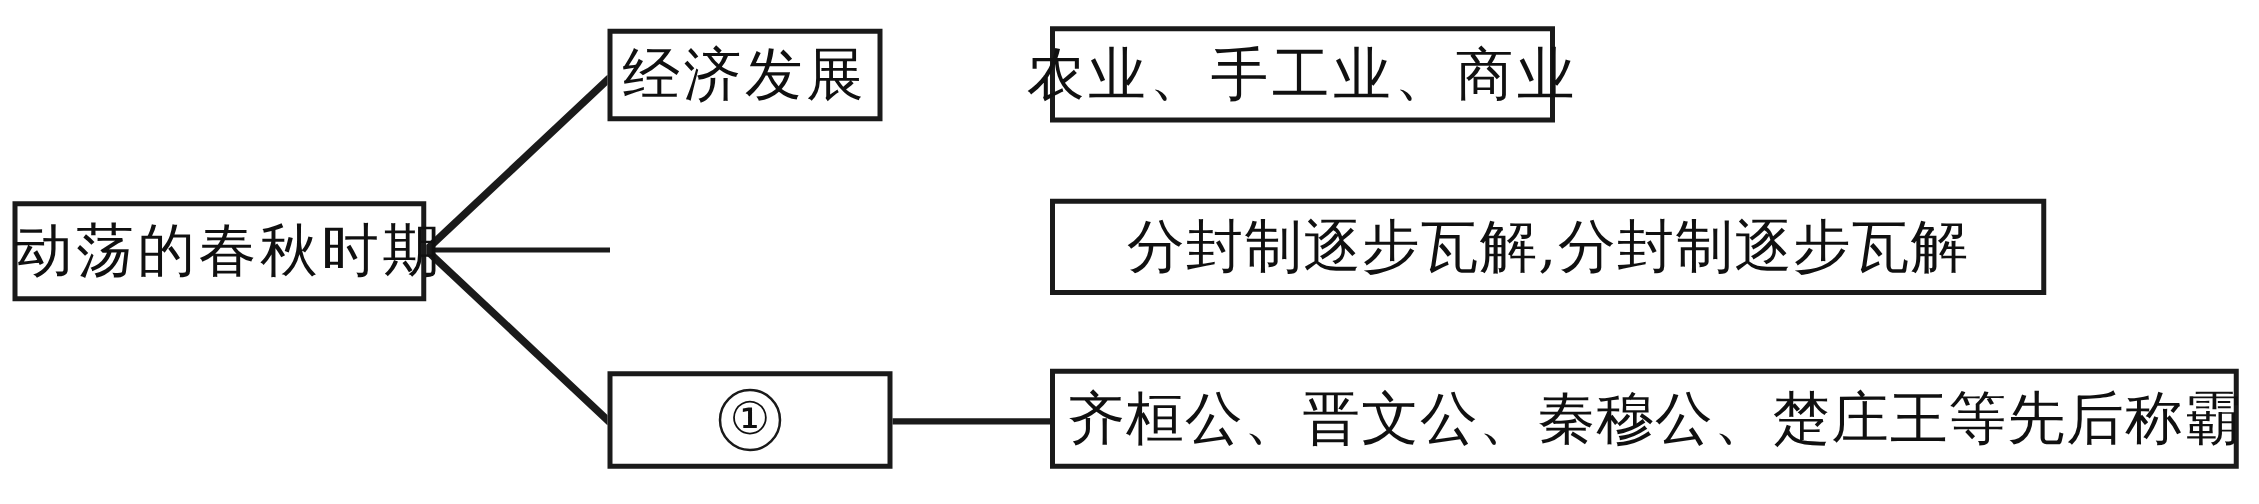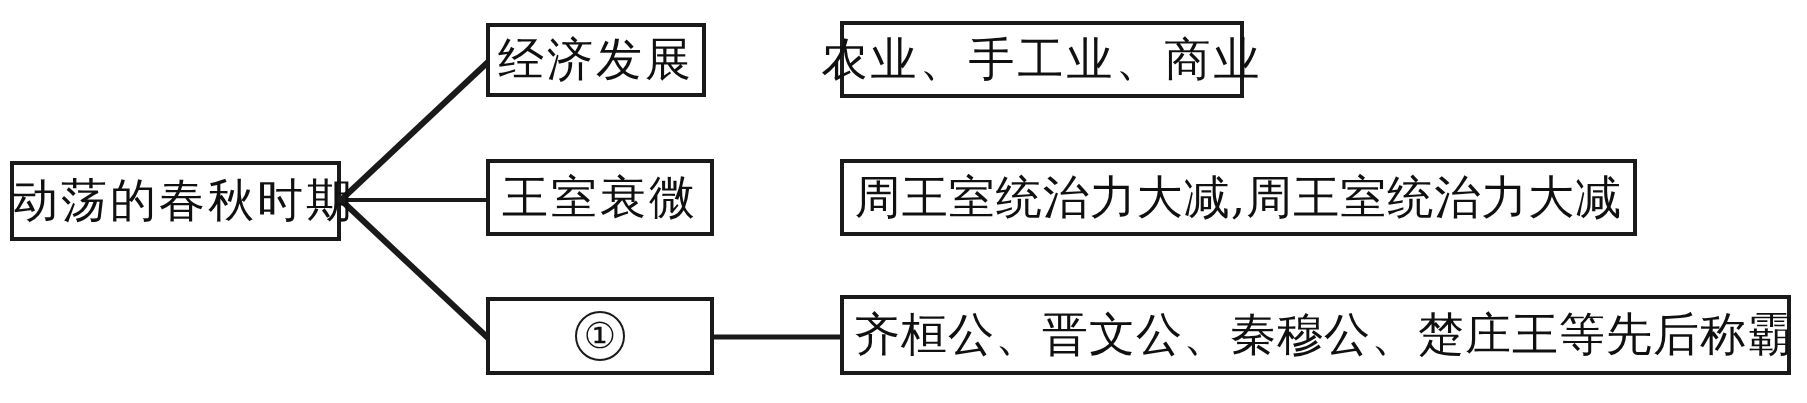--- a/index.html
+++ b/index.html
@@ -126,33 +126,30 @@
   </svg>
 
   <div class="node-box" id="root-node">
     <span class="node-label">动荡的春秋时期</span>
   </div>
 
   <div class="node-box" id="branch-node-0">
     <span class="node-label">经济发展</span>
   </div>
 
-  <div class="node-box" id="branch-node-1">
-    <span class="node-label">王室衰微</span>
-  </div>
 
   <div class="node-box" id="branch-node-2">
     <span class="circled-number">①</span>
   </div>
 
   <div class="node-box" id="detail-node-0">
     <span class="node-label">农业、手工业、商业</span>
   </div>
 
   <div class="node-box" id="detail-node-1">
-    <span class="node-label">周王室统治力大减,周王室统治力大减</span>
+    <span class="node-label">分封制逐步瓦解,分封制逐步瓦解</span>
   </div>
 
   <div class="node-box" id="detail-node-2">
     <span class="node-label">齐桓公、晋文公、秦穆公、楚庄王等先后称霸</span>
   </div>
 
 </div>
 
 </body></html>

